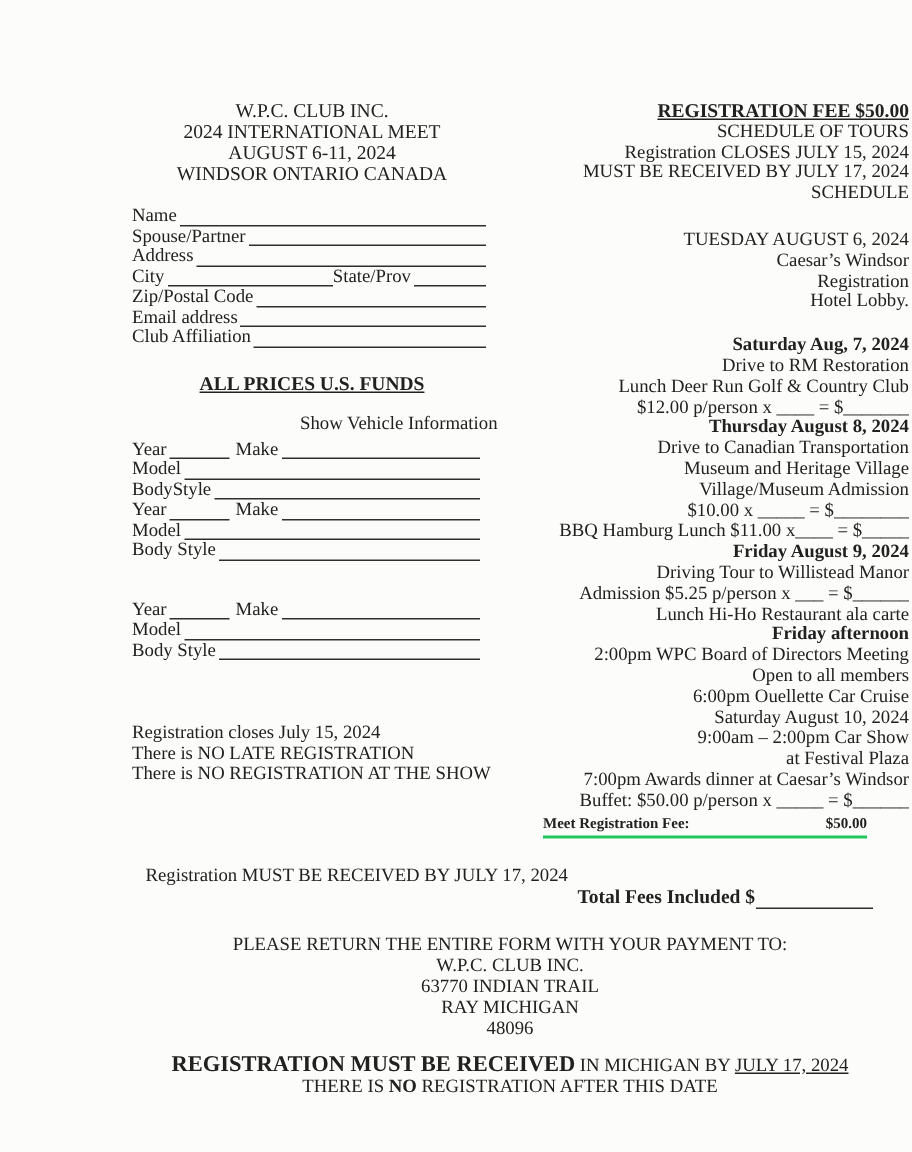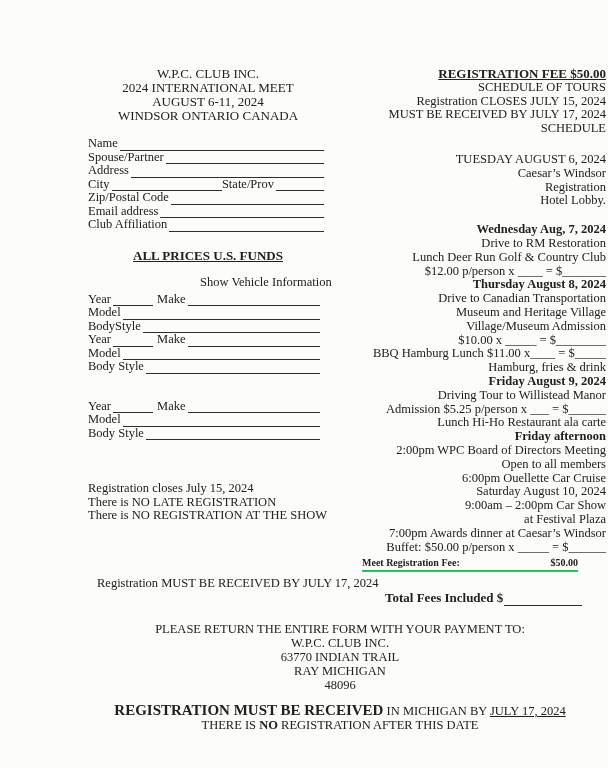--- a/index.html
+++ b/index.html
@@ -224,31 +224,30 @@
   <div class="rightcol">
     <div class="rl feehead">REGISTRATION FEE $50.00</div>
     <div class="rl">SCHEDULE OF TOURS</div>
     <div class="rl">Registration CLOSES JULY 15, 2024</div>
     <div class="rl">MUST BE RECEIVED BY JULY 17, 2024</div>
     <div class="rl">SCHEDULE</div>
     <div class="rl gap1">TUESDAY AUGUST 6, 2024</div>
     <div class="rl">Caesar’s Windsor</div>
     <div class="rl">Registration</div>
     <div class="rl">Hotel Lobby.</div>
-    <div class="rl gap2 b">Wednesday Aug, 7, 2024</div>
+    <div class="rl gap2 b">Saturday Aug, 7, 2024</div>
     <div class="rl">Drive to RM Restoration</div>
     <div class="rl">Lunch Deer Run Golf &amp; Country Club</div>
     <div class="rl">$12.00 p/person x ____ = $_______</div>
     <div class="rl b">Thursday August 8, 2024</div>
     <div class="rl">Drive to Canadian Transportation</div>
     <div class="rl">Museum and Heritage Village</div>
     <div class="rl">Village/Museum Admission</div>
     <div class="rl">$10.00 x _____ = $________</div>
     <div class="rl">BBQ Hamburg Lunch $11.00 x____ = $_____</div>
-    <div class="rl">Hamburg, fries &amp; drink</div>
     <div class="rl b">Friday August 9, 2024</div>
     <div class="rl">Driving Tour to Willistead Manor</div>
     <div class="rl">Admission $5.25 p/person x ___ = $______</div>
     <div class="rl">Lunch Hi-Ho Restaurant ala carte</div>
     <div class="rl b">Friday afternoon</div>
     <div class="rl">2:00pm WPC Board of Directors Meeting</div>
     <div class="rl">Open to all members</div>
     <div class="rl">6:00pm Ouellette Car Cruise</div>
     <div class="rl">Saturday August 10, 2024</div>
     <div class="rl">9:00am – 2:00pm Car Show</div>

